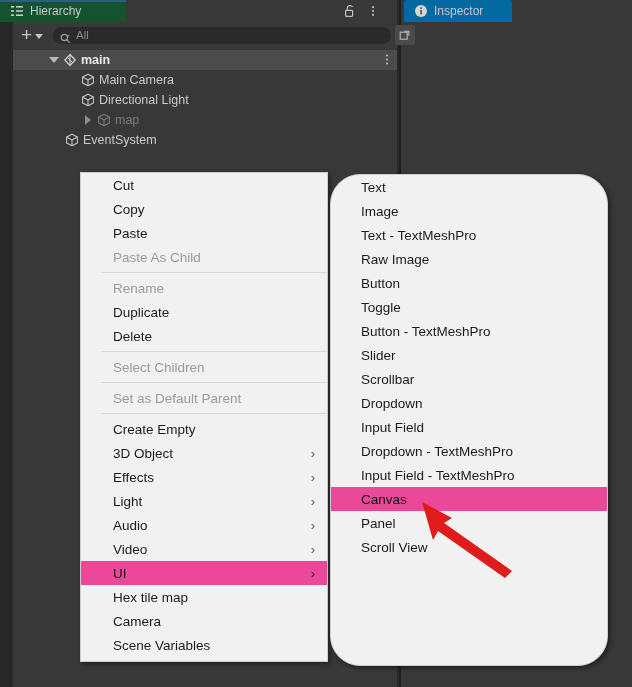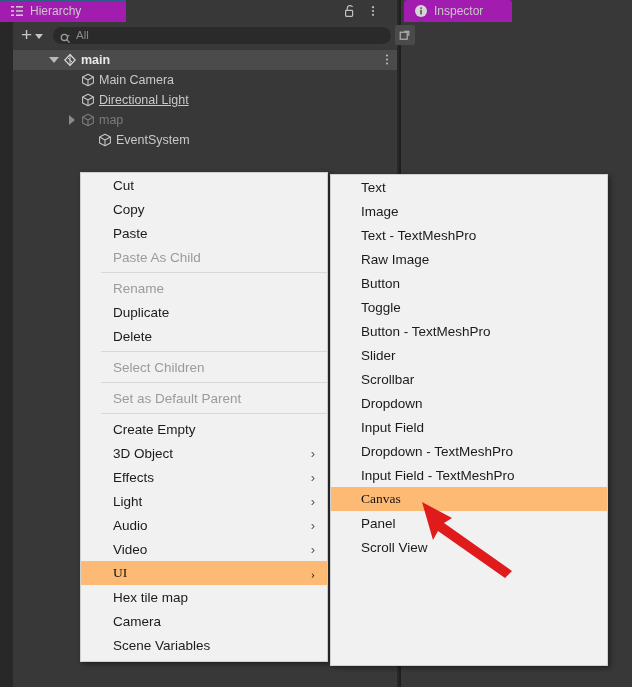--- a/index.html
+++ b/index.html
@@ -39,27 +39,27 @@
   }
 
   .tab {
     position: absolute; top: 0; height: 22px;
     display: flex; align-items: center; gap: 6px;
     padding: 0 12px 0 10px;
     font-size: 12px; color: #c8c8c8;
     background: #3f3f3f;
     border-radius: 3px 3px 0 0;
   }
-  .tab.active { background: #a21caf; }
+  .tab.active { background: #14532d; }
   .tab.active::before {
     content: ""; position: absolute; left: 0; top: 0; right: 0; height: 2px;
     background: #2c5d87;
   }
   #tab-hierarchy { left: 0; width: 126px; }
-  #tab-inspector { left: 404px; width: 108px; background: #a21caf; }
+  #tab-inspector { left: 404px; width: 108px; background: #0369a1; }
 
   .tab-icon { display: inline-block; width: 14px; height: 14px; position: relative; }
   .tab-icon svg { display: block; }
 
   .tab-tools {
     position: absolute; top: 0; height: 22px; display: flex; align-items: center;
     gap: 9px; right: auto;
   }
   #hierarchy-tools { left: 343px; }
   .icon-btn { width: 14px; height: 16px; display: flex; align-items: center; justify-content: center; }
@@ -109,28 +109,28 @@
   .row-kebab { position: absolute; right: 8px; top: 3px; }
 
   
   .menu {
     position: absolute; background: #f1f1f1;
     border: 1px solid #cfcfcf;
     box-shadow: 2px 2px 5px rgba(0,0,0,0.45);
     font-size: 13.5px; color: #1b1b1b;
   }
   #menu-main  { left: 80px; top: 172px; width: 248px; height: 490px; }
-  #menu-sub   { left: 330px; top: 174px; width: 278px; height: 492px; }
+  #menu-sub   { left: 330px; top: 174px; width: 278px; height: 492px; border-radius: 30px; }
 
   .mi {
     position: relative; height: 24px; display: flex; align-items: center;
     padding-left: 32px; padding-right: 10px; white-space: nowrap;
   }
   .mi.disabled { color: #9b9b9b; }
-  .mi.selected { background: #fdba74; color: #111; font-family: Liberation Serif, serif; }
+  .mi.selected { background: #ec4899; color: #111; }
   .mi .arrow {
     position: absolute; right: 12px; top: 50%; transform: translateY(-50%);
     font-size: 13px; color: #555; line-height: 1;
   }
   .mi.selected .arrow { color: #222; }
   .separator { height: 1px; background: #d8d8d8; margin: 3px 10px 3px 0; margin-left: 0; }
   #menu-main .separator { margin-left: 20px; margin-right: 0; }
 
   
   #menu-sub .mi { padding-left: 30px; }
@@ -238,43 +238,43 @@
       <div class="tree-row" style="padding-left: 52px;">
         <span class="tw-foldout"></span>
         <span class="tw-icon">
           <svg width="14" height="14" viewBox="0 0 14 14">
             <path d="M7 1.2 L12.4 4.1 V9.9 L7 12.8 L1.6 9.9 V4.1 Z" fill="none" stroke="#c4c4c4" stroke-width="1.1" stroke-linejoin="round"></path>
             <path d="M1.6 4.1 L7 7 L12.4 4.1 M7 7 V12.8" fill="none" stroke="#c4c4c4" stroke-width="1.1" stroke-linejoin="round"></path>
           </svg>
         </span>
         <span class="tw-label">Main Camera</span>
       </div>
-      <div class="tree-row" style="padding-left: 52px; text-decoration: underline;">
+      <div class="tree-row" style="padding-left: 52px;">
         <span class="tw-foldout"></span>
         <span class="tw-icon">
           <svg width="14" height="14" viewBox="0 0 14 14">
             <path d="M7 1.2 L12.4 4.1 V9.9 L7 12.8 L1.6 9.9 V4.1 Z" fill="none" stroke="#c4c4c4" stroke-width="1.1" stroke-linejoin="round"></path>
             <path d="M1.6 4.1 L7 7 L12.4 4.1 M7 7 V12.8" fill="none" stroke="#c4c4c4" stroke-width="1.1" stroke-linejoin="round"></path>
           </svg>
         </span>
         <span class="tw-label">Directional Light</span>
       </div>
-      <div class="tree-row dim" style="padding-left: 52px;">
+      <div class="tree-row dim" style="padding-left: 68px;">
         <span class="tw-foldout">
           <span class="tri-right"></span>
         </span>
         <span class="tw-icon">
           <svg width="14" height="14" viewBox="0 0 14 14">
             <path d="M7 1.2 L12.4 4.1 V9.9 L7 12.8 L1.6 9.9 V4.1 Z" fill="none" stroke="#7b7b7b" stroke-width="1.1" stroke-linejoin="round"></path>
             <path d="M1.6 4.1 L7 7 L12.4 4.1 M7 7 V12.8" fill="none" stroke="#7b7b7b" stroke-width="1.1" stroke-linejoin="round"></path>
           </svg>
         </span>
         <span class="tw-label">map</span>
       </div>
-      <div class="tree-row" style="padding-left: 69px;">
+      <div class="tree-row" style="padding-left: 36px;">
         <span class="tw-foldout"></span>
         <span class="tw-icon">
           <svg width="14" height="14" viewBox="0 0 14 14">
             <path d="M7 1.2 L12.4 4.1 V9.9 L7 12.8 L1.6 9.9 V4.1 Z" fill="none" stroke="#c4c4c4" stroke-width="1.1" stroke-linejoin="round"></path>
             <path d="M1.6 4.1 L7 7 L12.4 4.1 M7 7 V12.8" fill="none" stroke="#c4c4c4" stroke-width="1.1" stroke-linejoin="round"></path>
           </svg>
         </span>
         <span class="tw-label">EventSystem</span>
       </div>
     </div>

